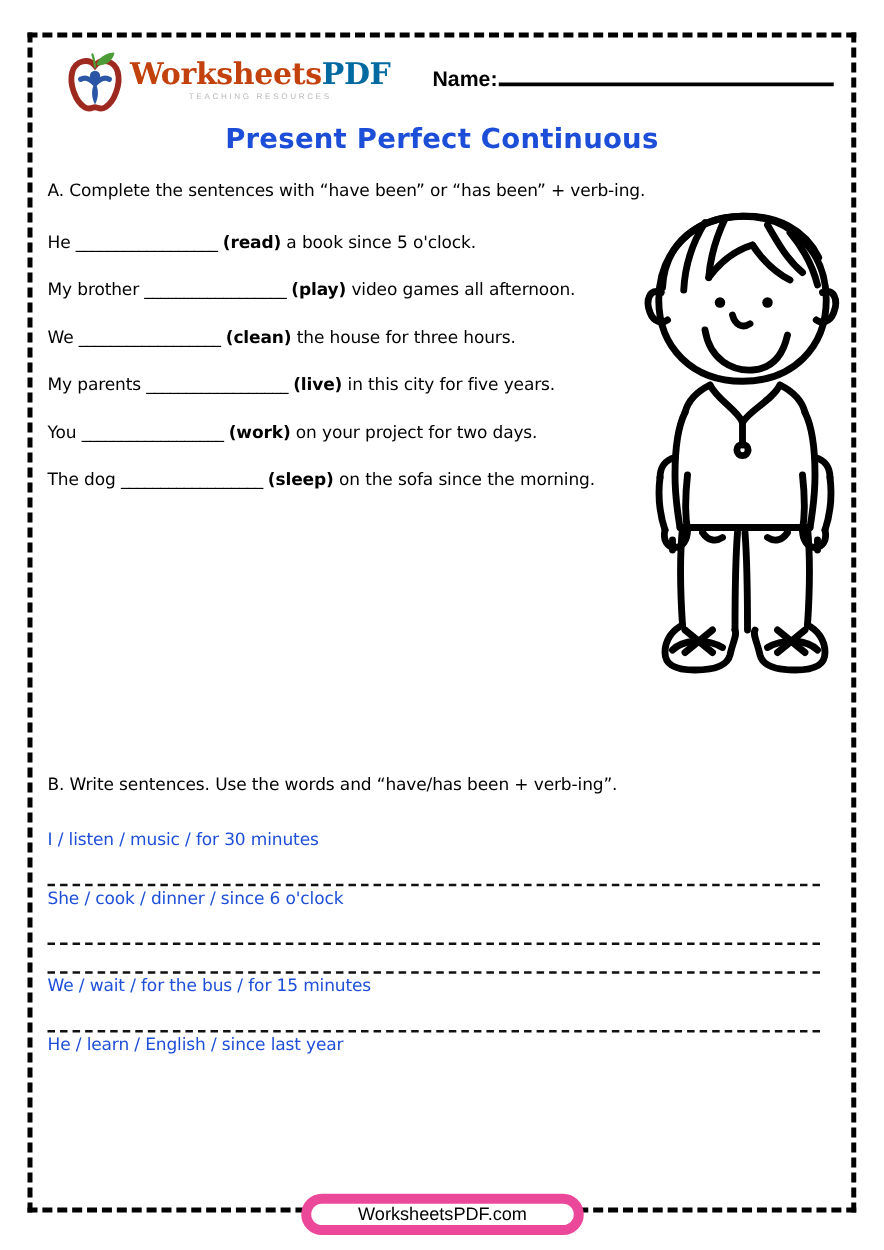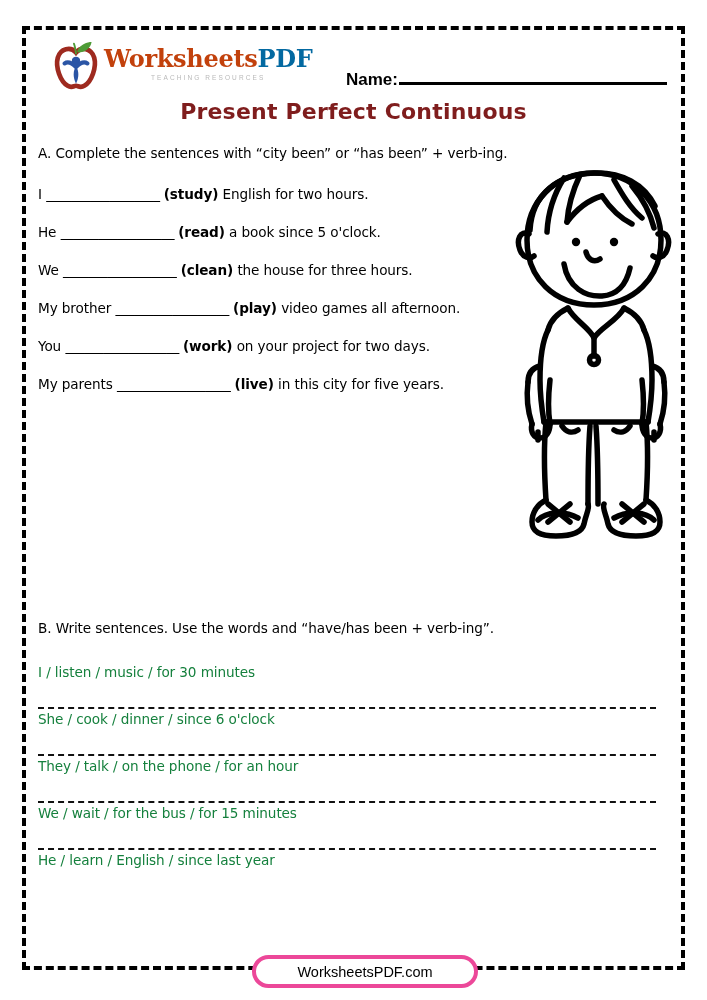--- a/index.html
+++ b/index.html
@@ -76,41 +76,40 @@
 
   .name-field {
     position: absolute;
     left: 306px; top: 16px;
     display: flex;
     align-items: baseline;
     font-family: "Liberation Sans", sans-serif;
     font-size: 17px;
     font-weight: bold;
     color: #000;
-    margin-top: 16px;
   }
   .name-rule {
     display: inline-block;
     width: 268px;
     border-bottom: 3px solid #000;
     height: 14px;
     margin-left: 1px;
   }
 
   
   .title {
     position: absolute;
     left: 0; top: 99px;
     width: 707px;
     text-align: center;
     font-family: "DejaVu Sans", sans-serif;
     font-size: 22px;
     font-weight: bold;
     letter-spacing: 0.2px;
-    color: #7f1d1d;
+    color: #1d4ed8;
   }
 
   
   .content {
     position: absolute;
     left: 38px;
     top: 140px;
     width: 640px;
   }
 
@@ -157,42 +156,42 @@
   .blist {
     position: absolute;
     left: 0;
     top: 522px;
     width: 618px;
   }
 
   .b-row {
     font-family: "DejaVu Sans", sans-serif;
     font-size: 13.6px;
-    color: #15803d;
+    color: #1d4ed8;
     white-space: nowrap;
     letter-spacing: -0.1px;
     height: 24px;
     line-height: 20px;
   }
 
   .answer-rule {
     height: 23px;
     border-bottom: 2.5px dashed #111;
     width: 618px;
   }
 
   
   .footer-pill {
     position: absolute;
-    left: 252px;
+    left: 241px;
     top: 955px;
     width: 226px;
     height: 33px;
     background: #fff;
-    border: 4px solid #ec4899;
+    border: 8px solid #ec4899;
     border-radius: 18px;
     display: flex;
     align-items: center;
     justify-content: center;
     font-family: "Liberation Sans", sans-serif;
     font-size: 14.5px;
     color: #000;
     z-index: 5;
   }
 
@@ -303,39 +302,38 @@
       <path d="M152 360 C144 352, 126 350, 112 358"></path>
       <path d="M46 344 L68 362"></path>
       <path d="M68 344 L46 362"></path>
       <path d="M142 344 L120 362"></path>
       <path d="M120 344 L142 362"></path>
     </g>
   </svg>
 
   <div class="content">
 
-    <div class="instruction" id="sectionA-instruction">A. Complete the sentences with “city been” or “has been” + verb-ing.</div>
+    <div class="instruction" id="sectionA-instruction">A. Complete the sentences with “have been” or “has been” + verb-ing.</div>
 
     <div class="qlist" id="qlist">
-        <div class="q-row"><span>I</span> <span class="blank">__________________</span> <span class="verb">(study)</span> <span>English for two hours.</span></div>
         <div class="q-row"><span>He</span> <span class="blank">__________________</span> <span class="verb">(read)</span> <span>a book since 5 o'clock.</span></div>
+        <div class="q-row"><span>My brother</span> <span class="blank">__________________</span> <span class="verb">(play)</span> <span>video games all afternoon.</span></div>
         <div class="q-row"><span>We</span> <span class="blank">__________________</span> <span class="verb">(clean)</span> <span>the house for three hours.</span></div>
-        <div class="q-row"><span>My brother</span> <span class="blank">__________________</span> <span class="verb">(play)</span> <span>video games all afternoon.</span></div>
+        <div class="q-row"><span>My parents</span> <span class="blank">__________________</span> <span class="verb">(live)</span> <span>in this city for five years.</span></div>
         <div class="q-row"><span>You</span> <span class="blank">__________________</span> <span class="verb">(work)</span> <span>on your project for two days.</span></div>
-        <div class="q-row"><span>My parents</span> <span class="blank">__________________</span> <span class="verb">(live)</span> <span>in this city for five years.</span></div>
+        <div class="q-row"><span>The dog</span> <span class="blank">__________________</span> <span class="verb">(sleep)</span> <span>on the sofa since the morning.</span></div>
       </div>
 
     <div class="instruction" id="sectionB-instruction">B. Write sentences. Use the words and “have/has been + verb-ing”.</div>
 
     <div class="blist" id="blist">
         <div class="b-row">I / listen / music / for 30 minutes</div>
         <div class="answer-rule"></div>
         <div class="b-row">She / cook / dinner / since 6 o'clock</div>
         <div class="answer-rule"></div>
-        <div class="b-row">They / talk / on the phone / for an hour</div>
         <div class="answer-rule"></div>
         <div class="b-row">We / wait / for the bus / for 15 minutes</div>
         <div class="answer-rule"></div>
         <div class="b-row">He / learn / English / since last year</div>
       </div>
   </div>
 
   <div class="footer-pill">
     <span>WorksheetsPDF.com</span>
   </div>

